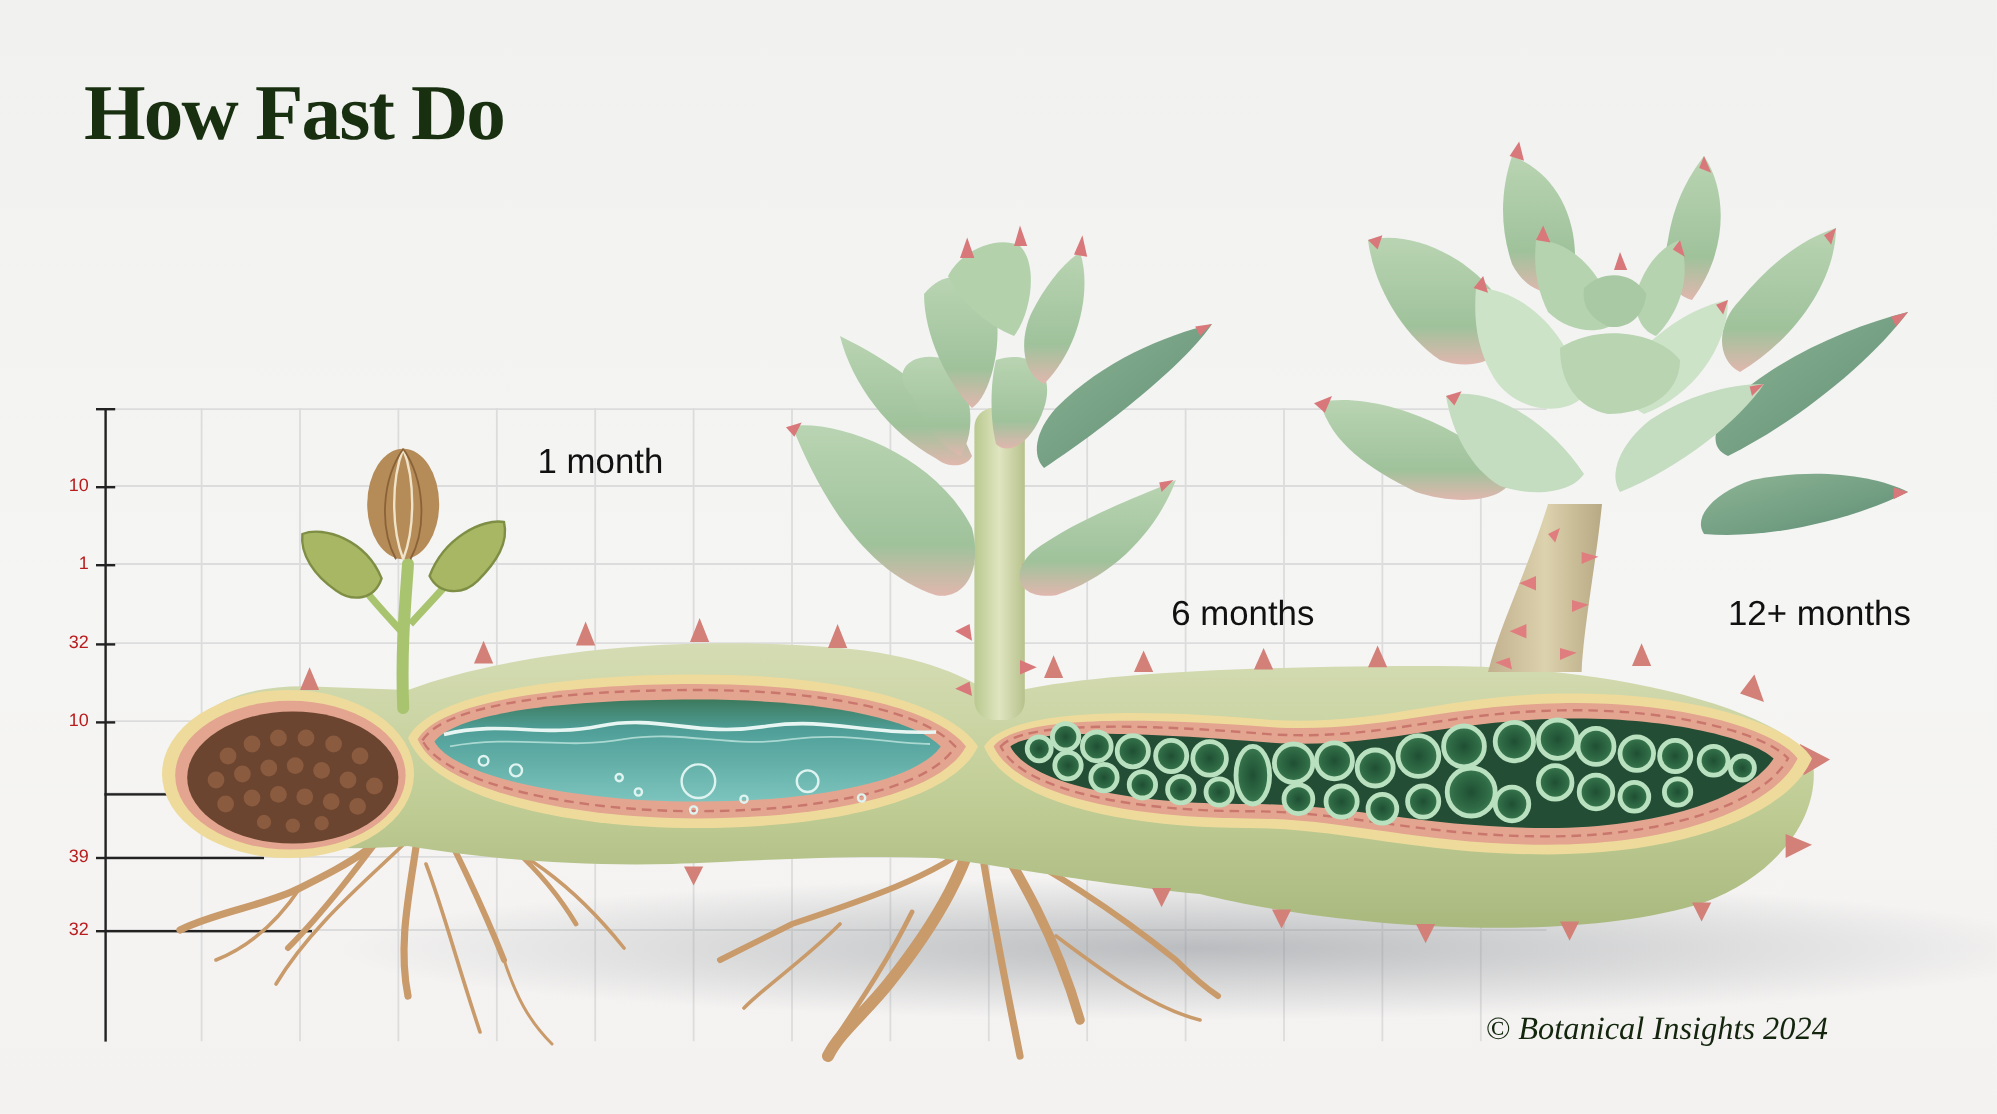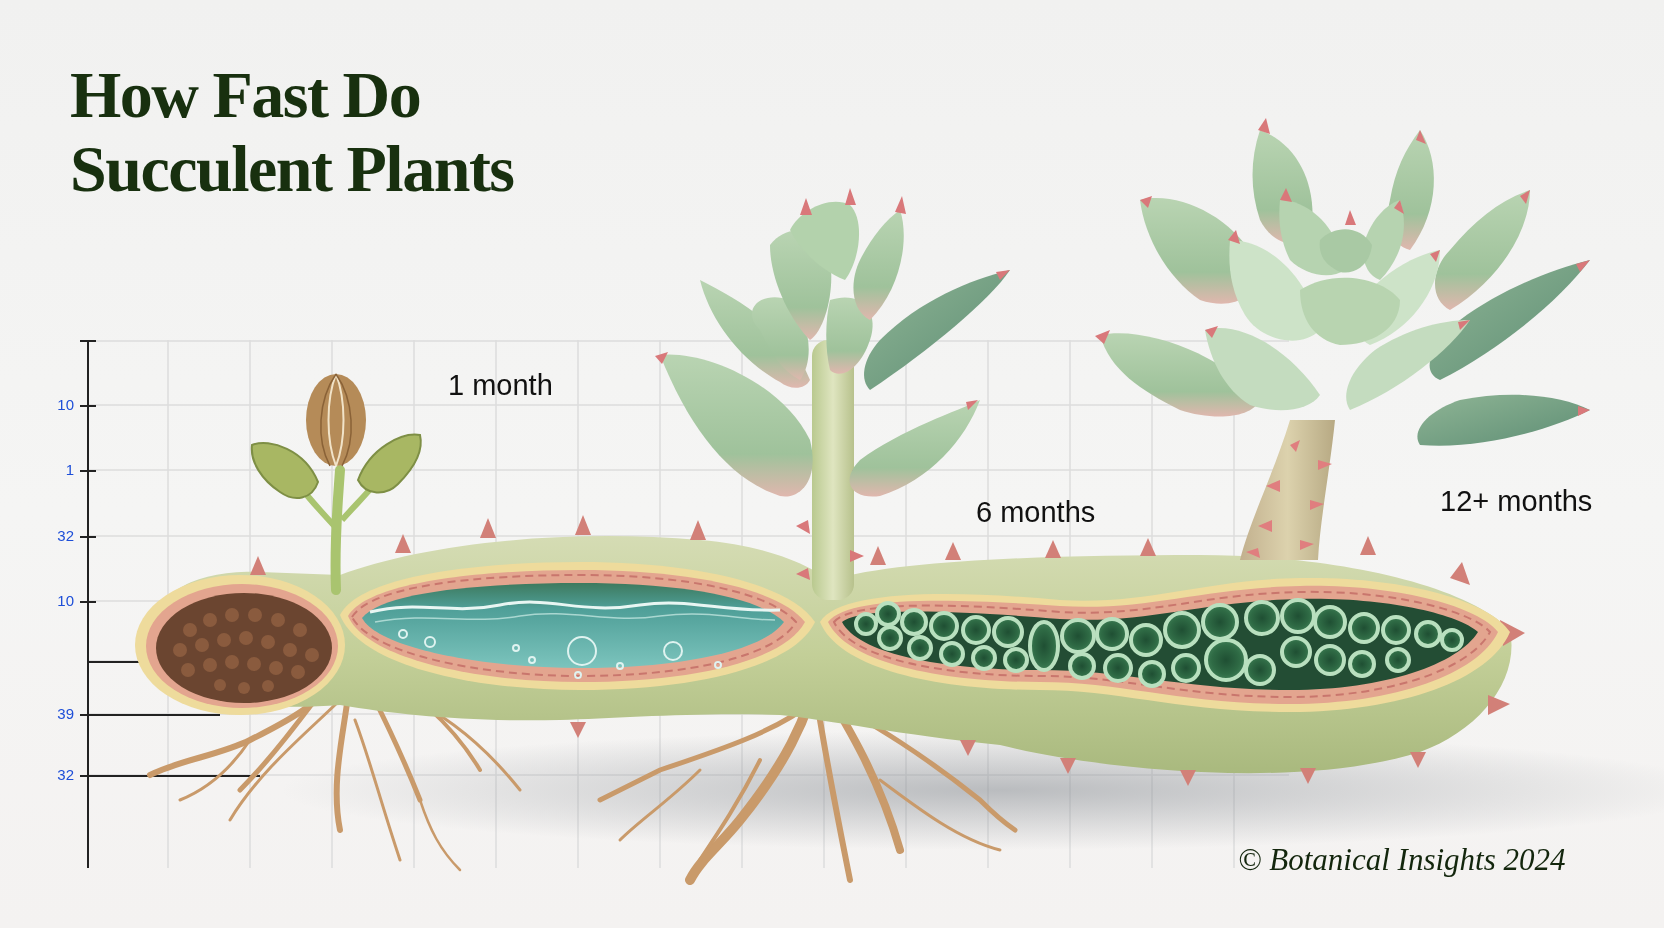--- a/index.html
+++ b/index.html
@@ -1,35 +1,34 @@
 <!DOCTYPE html>
 <html><head>
 <meta charset="utf-8">
 <style>
   html,body{margin:0;padding:0;}
   body{width:1664px;height:928px;overflow:hidden;background:#f3f3f2;position:relative;font-family:"Liberation Sans",sans-serif;}
   .bg{position:absolute;inset:0;background:linear-gradient(180deg,#f1f1f0 0%,#f5f5f4 55%,#f4f2f1 100%);}
   .title{position:absolute;left:70px;top:58px;margin:0;font-family:"Liberation Serif","DejaVu Serif",serif;font-weight:700;color:#18300f;font-size:66px;line-height:74px;letter-spacing:-1.5px;}
-  .title span{display:block;}
+  .title span{display:block;text-align:center;}
   .axis{position:absolute;left:87px;top:340px;width:2px;height:528px;background:#222;}
   .tick{position:absolute;height:2px;background:#222;}
-  .tick-label{position:absolute;font-size:15px;color:#1d4ed8;width:30px;text-align:right;}
+  .tick-label{position:absolute;font-size:15px;color:#b91c1c;width:30px;text-align:right;}
   .grid{position:absolute;left:89px;top:340px;width:1200px;height:528px;}
   .stage-label{position:absolute;font-size:29px;color:#111;font-family:"Liberation Sans",sans-serif;}
-  .copyright{position:absolute;left:1238px;top:842px;font-family:"Liberation Serif","DejaVu Serif",serif;font-style:italic;font-size:31px;color:#13260d;}
+  .copyright{position:absolute;left:1238px;top:842px;font-family:"Liberation Serif","DejaVu Serif",serif;font-style:italic;font-size:27px;color:#13260d;}
   svg.art{position:absolute;left:0;top:0;}
 </style>
 </head>
 <body>
 
 <div class="bg"></div>
 
 <h1 class="title">
   <span>How Fast Do</span>
-  <span>Succulent Plants</span>
 </h1>
 
 <svg class="grid" width="1200" height="528" viewBox="0 0 1200 528">
   <g stroke="#dcdcdc" stroke-width="1.5">
     <line x1="0" y1="1" x2="1200" y2="1"></line>
     <line x1="0" y1="65" x2="1200" y2="65"></line>
     <line x1="0" y1="130" x2="1200" y2="130"></line>
     <line x1="0" y1="196" x2="1200" y2="196"></line>
     <line x1="0" y1="261" x2="1200" y2="261"></line>
     <line x1="0" y1="321" x2="1200" y2="321"></line>
@@ -336,15 +335,15 @@
         <path d="M1280 200 L1286 188 L1292 202 Z"></path>
       <path d="M1400 200 L1404 214 L1394 208 Z"></path>
         <path d="M1228 240 L1236 230 L1240 244 Z"></path>
       <path d="M1440 250 L1436 262 L1430 254 Z"></path>
     </g>
   </g>
 </svg>
 
 <div class="stage-label" style="left:448px;top:369px;">1 month</div>
 <div class="stage-label" style="left:976px;top:496px;">6 months</div>
-<div class="stage-label" style="left:1440px;top:485px;">12+ months</div>
+<div class="stage-label" style="left:1440px;top:496px;">12+ months</div>
 
 <div class="copyright">© Botanical Insights 2024</div>
 
 </body></html>

